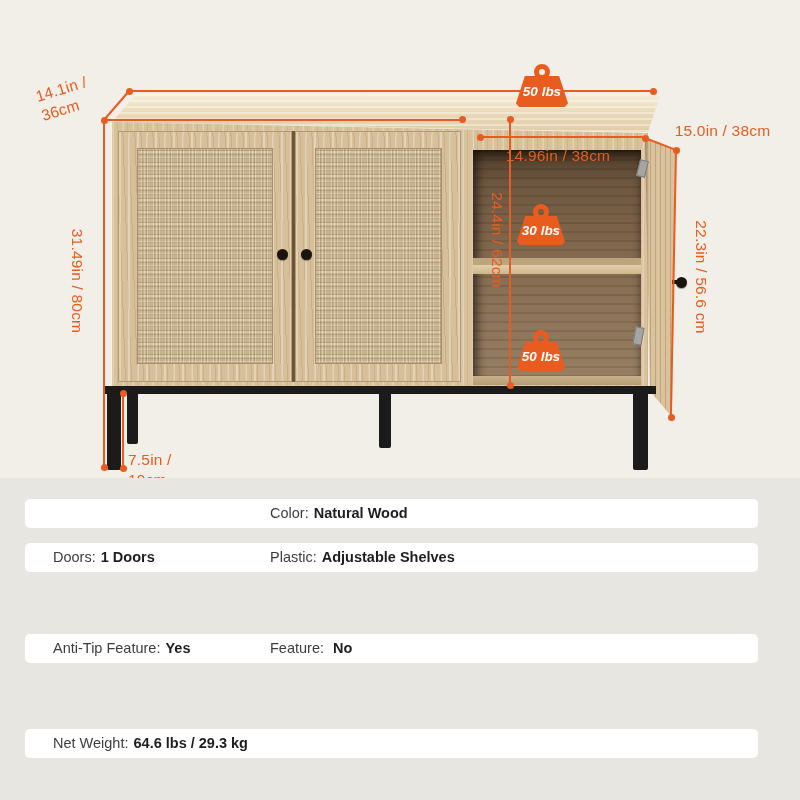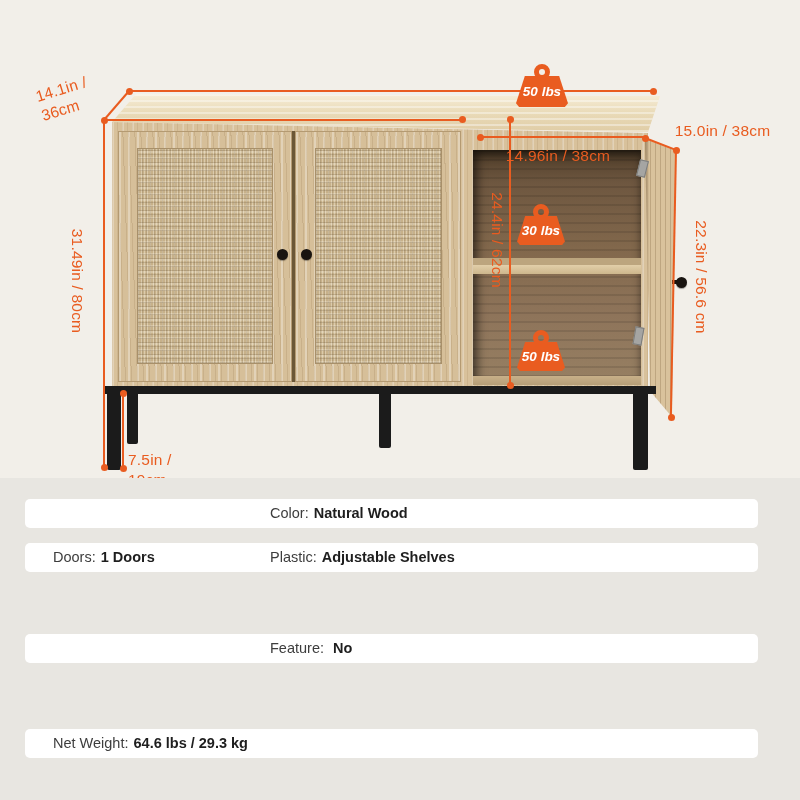--- a/index.html
+++ b/index.html
@@ -199,20 +199,23 @@
       <div class="cell left-col">
         <span>Doors:</span><span class="val">1 Doors</span>
       </div>
       <div class="cell right-col">
         <span>Plastic:</span><span class="val">Adjustable Shelves</span>
       </div>
     </div>
 
 
     <div class="spec-row" style="top:156px;">
+      <div class="cell left-col">
+        <span>Anti-Tip Feature:</span><span class="val">Yes</span>
+      </div>
       <div class="cell right-col">
         <span>Feature:</span><span class="val" style="margin-left:9px;">No</span>
       </div>
     </div>
 
 
     <div class="spec-row" style="top:251px;">
       <div class="cell left-col">
         <span>Net Weight:</span><span class="val">64.6 lbs / 29.3 kg</span>
       </div>

